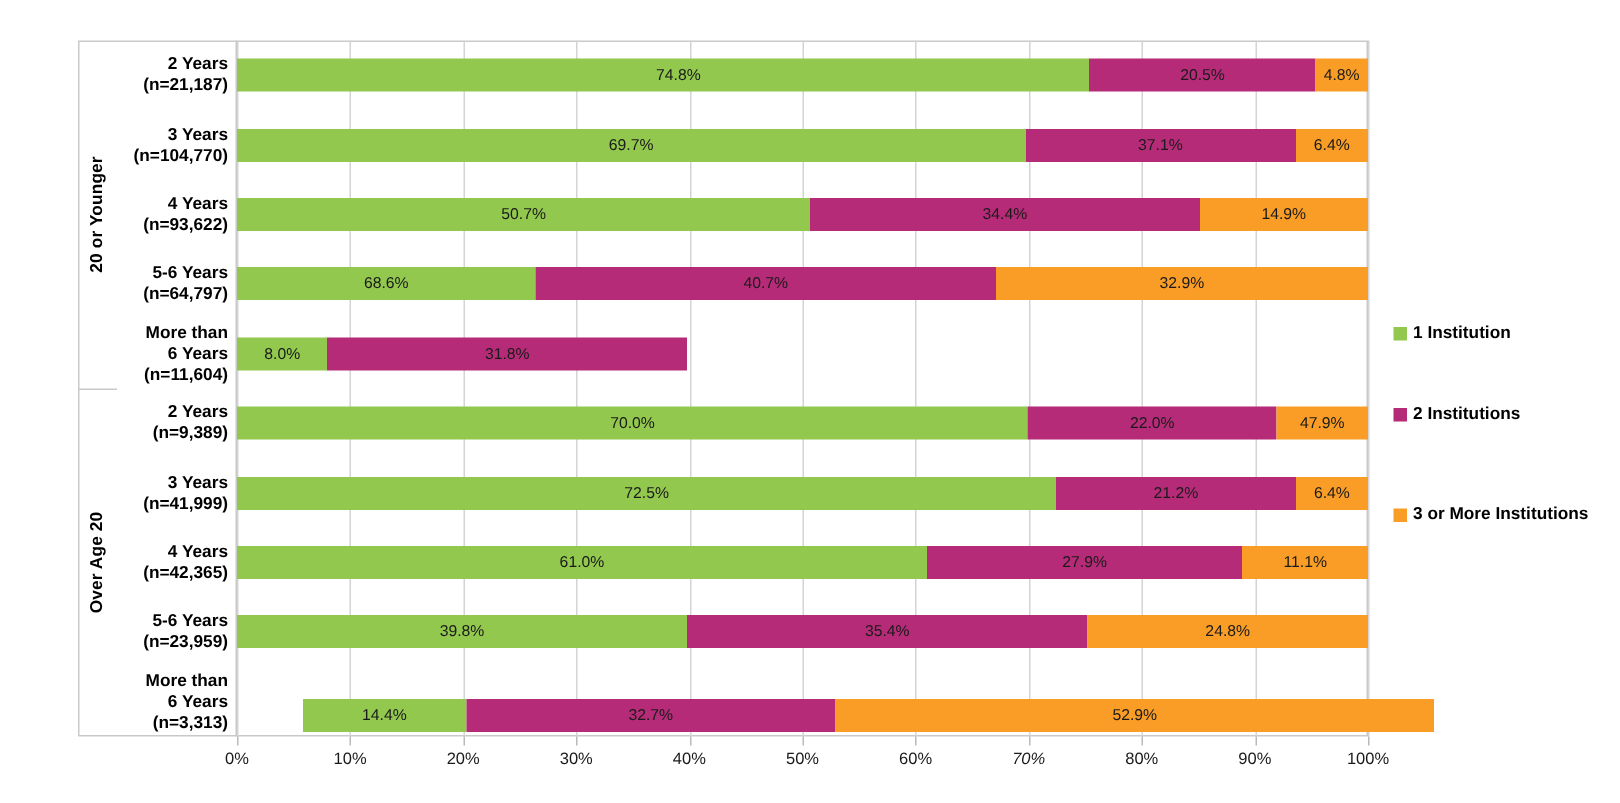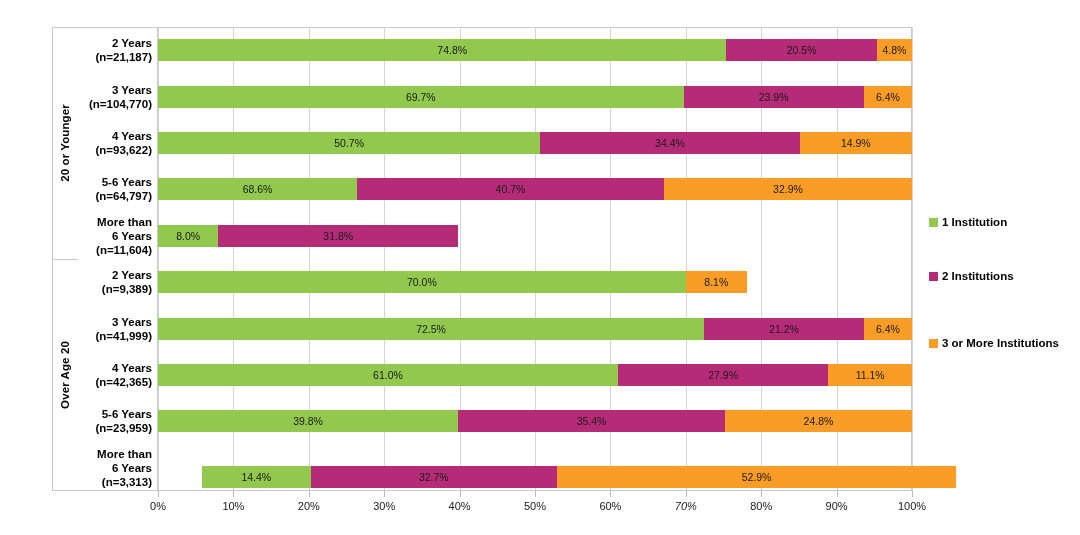--- a/index.html
+++ b/index.html
@@ -255,21 +255,21 @@
         </div>
         <div class="seg" style="width: 4.8%; background: rgb(249, 157, 38);">
           <span class="val">4.8%</span>
         </div>
       </div>
       <div class="bar-row" style="top: 58.6px;">
         <div class="seg" style="width: 69.7%; background: rgb(146, 200, 78);">
           <span class="val">69.7%</span>
         </div>
         <div class="seg" style="width: 23.9%; background: rgb(182, 43, 120);">
-          <span class="val">23.9%</span>
+          <span class="val">37.1%</span>
         </div>
         <div class="seg" style="width: 6.4%; background: rgb(249, 157, 38);">
           <span class="val">6.4%</span>
         </div>
       </div>
       <div class="bar-row" style="top: 105px;">
         <div class="seg" style="width: 50.7%; background: rgb(146, 200, 78);">
           <span class="val">50.7%</span>
         </div>
         <div class="seg" style="width: 34.4%; background: rgb(182, 43, 120);">
@@ -295,22 +295,25 @@
           <span class="val">8.0%</span>
         </div>
         <div class="seg" style="width: 31.8%; background: rgb(182, 43, 120);">
           <span class="val">31.8%</span>
         </div>
       </div>
       <div class="bar-row" style="top: 244.2px;">
         <div class="seg" style="width: 70%; background: rgb(146, 200, 78);">
           <span class="val">70.0%</span>
         </div>
+        <div class="seg" style="width: 22%; background: rgb(182, 43, 120);">
+          <span class="val">22.0%</span>
+        </div>
         <div class="seg" style="width: 8.1%; background: rgb(249, 157, 38);">
-          <span class="val">8.1%</span>
+          <span class="val">47.9%</span>
         </div>
       </div>
       <div class="bar-row" style="top: 290.6px;">
         <div class="seg" style="width: 72.5%; background: rgb(146, 200, 78);">
           <span class="val">72.5%</span>
         </div>
         <div class="seg" style="width: 21.2%; background: rgb(182, 43, 120);">
           <span class="val">21.2%</span>
         </div>
         <div class="seg" style="width: 6.4%; background: rgb(249, 157, 38);">

